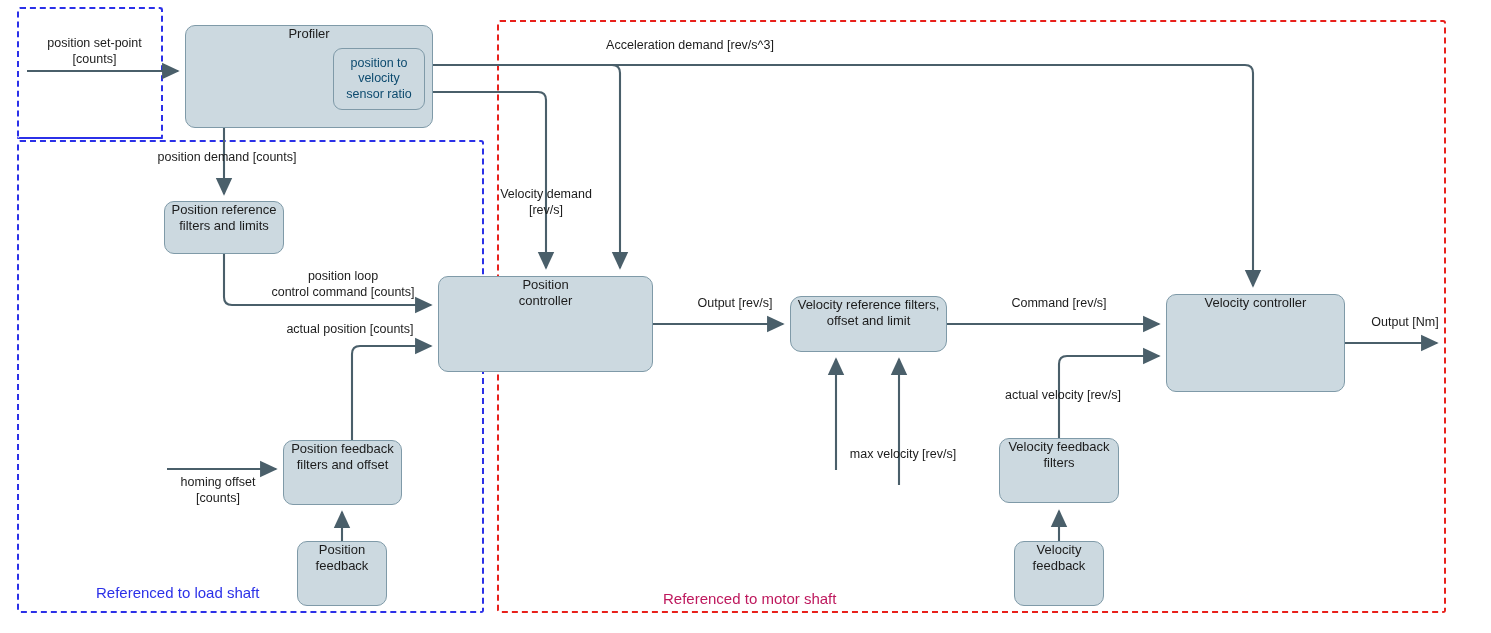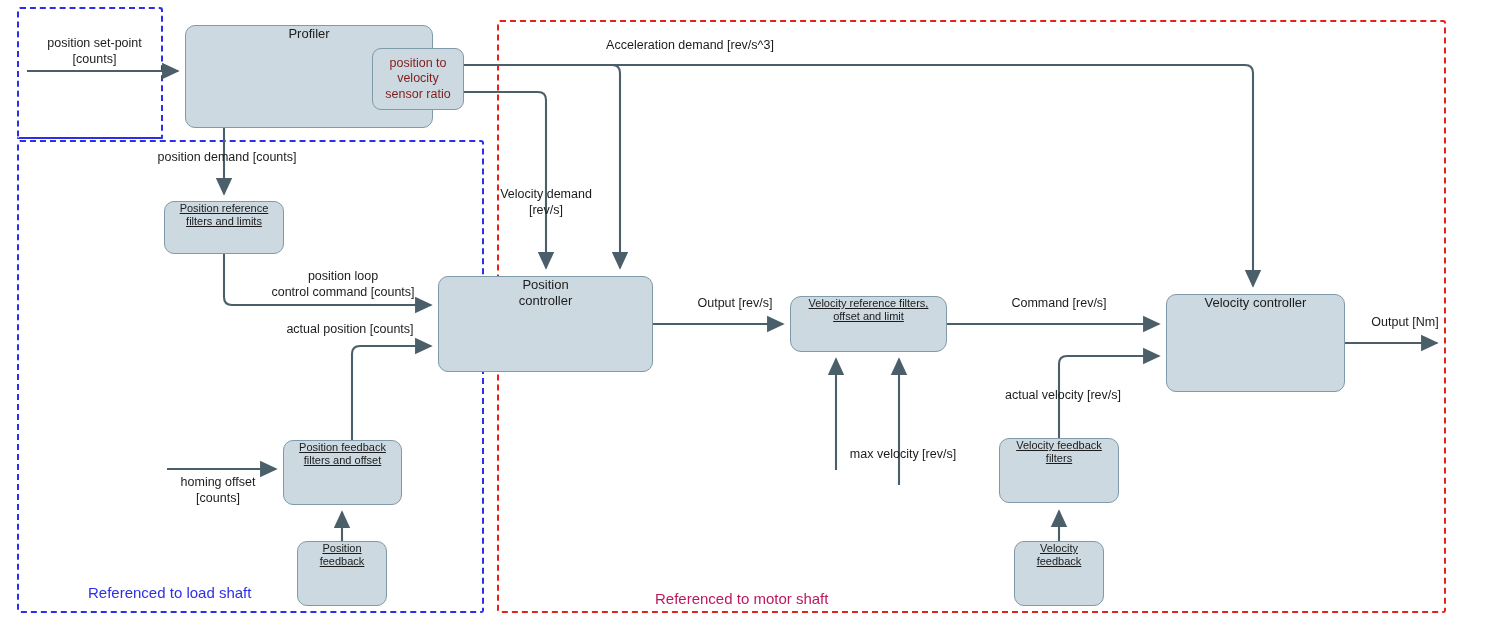--- a/index.html
+++ b/index.html
@@ -2,26 +2,26 @@
 <html><head>
 <meta charset="utf-8">
 <style>
   html,body{margin:0;padding:0;background:#ffffff;}
   body{font-family:"Liberation Sans",sans-serif;}
   #stage{position:relative;width:1491px;height:633px;background:#ffffff;overflow:hidden;}
   svg.layer{position:absolute;left:0;top:0;width:1491px;height:633px;}
   .blk{position:absolute;background:#ccd9e0;border:1.5px solid #7f9aa8;border-radius:10px;
        display:flex;justify-content:center;text-align:center;
        color:#1c1c1c;font-size:13px;line-height:1.22;box-sizing:border-box;}
-  .blk.small{font-size:11px;text-decoration:underline;}
+  .blk.small{font-size:13px;}
   .inner{position:absolute;background:#ccd9e0;border:1.5px solid #7f9aa8;border-radius:9px;
          display:flex;align-items:center;justify-content:center;text-align:center;
-         font-size:12.5px;line-height:1.22;color:#7f1d1d;box-sizing:border-box;margin-left:39px;}
+         font-size:12.5px;line-height:1.22;color:#0c4a6e;box-sizing:border-box;}
   .lbl{position:absolute;font-size:12.5px;color:#1c1c1c;text-align:center;line-height:1.25;white-space:pre-line;}
-  .zone-label{position:absolute;font-size:15px;line-height:1.2;white-space:nowrap;}
+  .zone-label{position:absolute;font-size:15px;line-height:1.2;white-space:nowrap;margin-left:8px;}
   .zone-load{color:#2b30e8;}
   .zone-motor{color:#be185d;}
   .dashbox{position:absolute;box-sizing:border-box;border-radius:3px;}
 </style>
 </head>
 <body>
 
 <div id="stage">
 
   <div class="dashbox" style="left:17px;top:7px;width:146px;height:132px;border:2.5px dashed #2b30e8;border-bottom:none;"></div>

